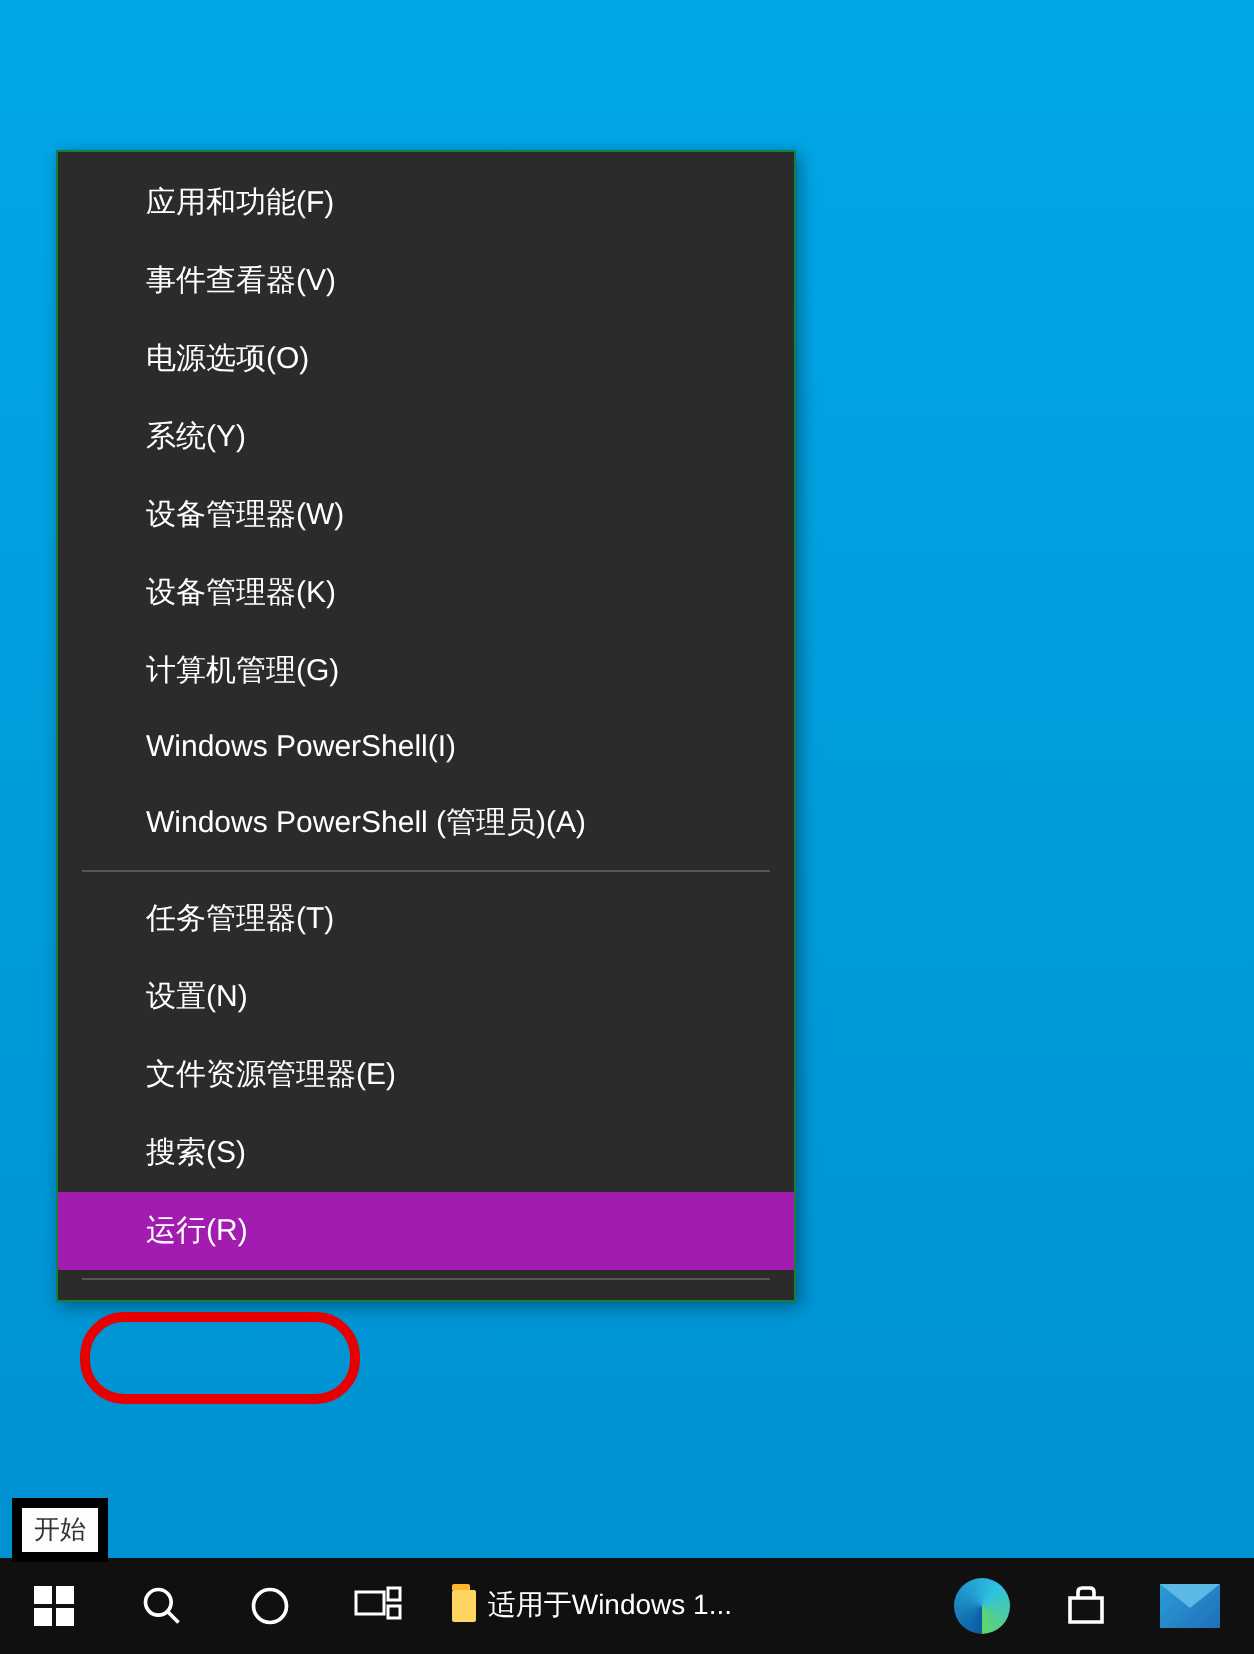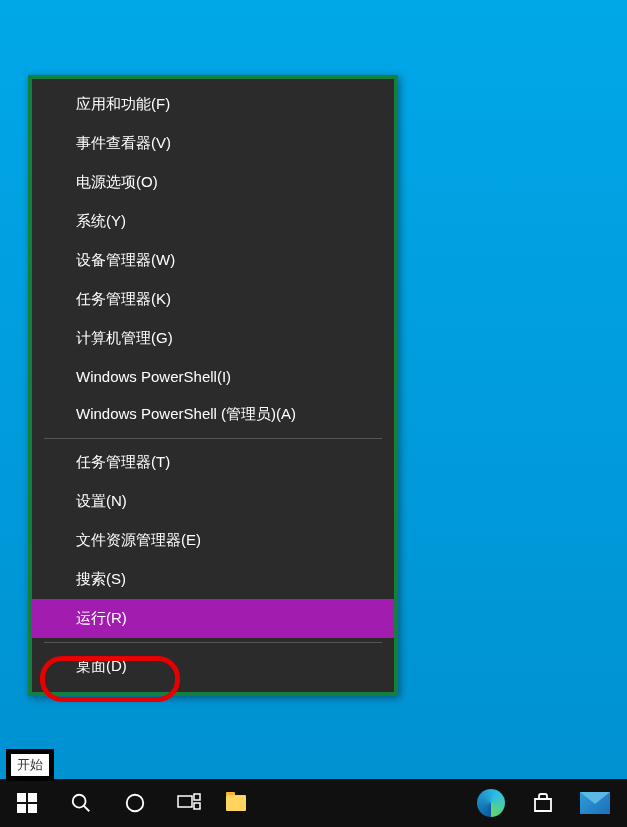--- a/index.html
+++ b/index.html
@@ -10,21 +10,21 @@
       font-family: "Segoe UI", "Microsoft YaHei", sans-serif;
       overflow: hidden;
       position: relative;
     }
     .context-menu {
       position: absolute;
       left: 28px;
       top: 75px;
       width: 370px;
       background: #2b2b2b;
-      border: 4px solid #15803d;
+      border: 1px solid #15803d;
       box-shadow: 2px 2px 8px rgba(0,0,0,0.4);
       padding: 6px 0;
       z-index: 10;
     }
     .menu-item {
       padding: 10px 18px 10px 44px;
       color: #fff;
       font-size: 15px;
       cursor: default;
       display: flex;
@@ -155,21 +155,21 @@
   <div class="menu-item">
       <span>电源选项(O)</span>
     </div>
   <div class="menu-item">
       <span>系统(Y)</span>
     </div>
   <div class="menu-item">
       <span>设备管理器(W)</span>
     </div>
   <div class="menu-item">
-      <span>任务管理器(K)</span>
+      <span>设备管理器(K)</span>
     </div>
   <div class="menu-item">
       <span>计算机管理(G)</span>
     </div>
   <div class="menu-item">
       <span>Windows PowerShell(I)</span>
     </div>
   <div class="menu-item">
       <span>Windows PowerShell (管理员)(A)</span>
     </div>
@@ -183,23 +183,20 @@
   <div class="menu-item">
       <span>文件资源管理器(E)</span>
     </div>
   <div class="menu-item">
       <span>搜索(S)</span>
     </div>
   <div class="menu-item hover">
       <span>运行(R)</span>
     </div>
   <div class="menu-sep"></div>
-  <div class="menu-item">
-      <span>桌面(D)</span>
-    </div>
 </div>
 
 <div class="highlight-ring"></div>
 
 <div class="tooltip">开始</div>
 
 <div class="taskbar">
   <div class="taskbar-item start-btn">
     <svg width="20" height="20" viewBox="0 0 20 20">
       <rect x="0" y="0" width="9" height="9"></rect>
@@ -221,20 +218,21 @@
   </div>
   <div class="taskbar-item">
     <svg width="24" height="20" viewBox="0 0 24 20" fill="none" stroke="#fff" stroke-width="1.5">
       <rect x="1" y="3" width="14" height="11"></rect>
         <rect x="17" y="1" width="6" height="6"></rect>
         <rect x="17" y="10" width="6" height="6"></rect>
     </svg>
   </div>
   <div class="task-app">
     <div class="folder-icon"></div>
+    <span>适用于Windows 1...</span>
   </div>
 </div>
 
 <div class="right-icons">
   <div class="taskbar-item">
     <div class="edge-icon"></div>
   </div>
   <div class="taskbar-item store-icon">
     <svg width="24" height="24" viewBox="0 0 24 24">
       <path d="M4 8 L4 20 L20 20 L20 8 Z M8 8 L8 5 Q8 3 10 3 L14 3 Q16 3 16 5 L16 8" fill="none" stroke="#fff" stroke-width="1.8"></path>

